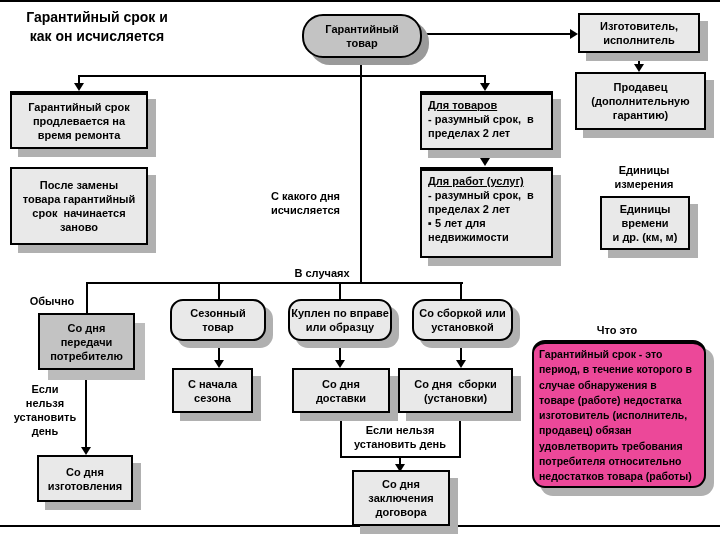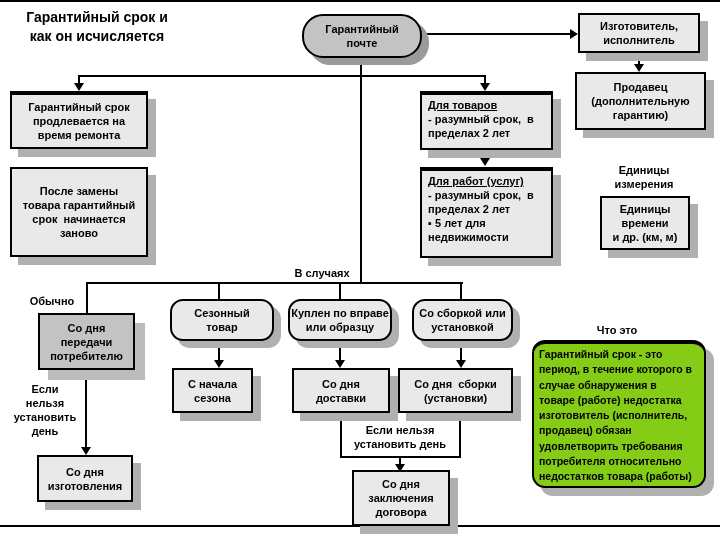--- a/index.html
+++ b/index.html
@@ -9,21 +9,21 @@
   .lbl{position:absolute;font-size:11px;line-height:14px;text-align:center;white-space:pre-wrap;}
   .box{position:absolute;box-sizing:border-box;background:#e9e9e9;border:2px solid #000;
        box-shadow:8px 8px 0 #b0b0b0;display:flex;align-items:center;justify-content:center;
        text-align:center;font-size:11px;line-height:14px;white-space:pre-wrap;}
   .thick{border-top-width:4px;}
   .dark{background:#c3c3c3;box-shadow:10px 10px 0 #bcbcbc;}
   .stadium{background:#c3c3c3;border-radius:21px;box-shadow:7px 7px 0 #9a9a9a;}
   .round{border-radius:13px;box-shadow:7px 7px 0 #b0b0b0;}
   .lbox{flex-direction:column;align-items:flex-start;justify-content:flex-start;
         text-align:left;padding:3px 2px 0 6px;}
-  .note{background:#84cc16;border-radius:13px;align-items:flex-start;justify-content:flex-start;
+  .note{background:#ec4899;border-radius:13px;align-items:flex-start;justify-content:flex-start;
         text-align:left;font-size:10.5px;line-height:15.3px;padding:3px 2px 2px 5px;}
   .u{text-decoration:underline;}
   .ln{position:absolute;background:#000;}
   .ah-d{position:absolute;width:0;height:0;border-left:5px solid transparent;
         border-right:5px solid transparent;border-top:8px solid #000;}
   .ah-r{position:absolute;width:0;height:0;border-top:5px solid transparent;
         border-bottom:5px solid transparent;border-left:8px solid #000;}
 </style>
 </head>
 <body>
@@ -67,45 +67,47 @@
 
   <div class="ln" style="left:85px;top:370px;width:2px;height:78px;"></div>
   <div class="ah-d" style="left:81px;top:447px;"></div>
 
   <div class="ln" style="left:340px;top:413px;width:2px;height:45px;"></div>
   <div class="ln" style="left:459px;top:413px;width:2px;height:45px;"></div>
   <div class="ln" style="left:340px;top:456px;width:121px;height:2px;"></div>
   <div class="ln" style="left:399px;top:456px;width:2px;height:9px;"></div>
   <div class="ah-d" style="left:395px;top:464px;"></div>
 
+  <div class="lbl" style="left:258px;top:189px;width:95px;">С какого дня
+исчисляется</div>
   <div class="lbl" style="left:290px;top:266px;width:64px;">В случаях</div>
   <div class="lbl" style="left:24px;top:294px;width:56px;">Обычно</div>
   <div class="lbl" style="left:8px;top:382px;width:74px;">Если
 нельзя
 установить
 день</div>
   <div class="lbl" style="left:340px;top:423px;width:120px;">Если нельзя
 установить день</div>
   <div class="lbl" style="left:598px;top:163px;width:92px;">Единицы
 измерения</div>
   <div class="lbl" style="left:570px;top:323px;width:94px;">Что это</div>
 
   <div class="box stadium" style="left:302px;top:14px;width:120px;height:44px;">Гарантийный
-почте</div>
+товар</div>
 
   <div class="box" style="left:578px;top:13px;width:122px;height:40px;">Изготовитель,
 исполнитель</div>
   <div class="box" style="left:575px;top:72px;width:131px;height:58px;">Продавец
 (дополнительную
 гарантию)</div>
 
   <div class="box thick" style="left:10px;top:91px;width:138px;height:58px;">Гарантийный срок
 продлевается на
 время ремонта</div>
-  <div class="box" style="left:10px;top:167px;width:138px;height:90px;">После замены
+  <div class="box" style="left:10px;top:167px;width:138px;height:78px;">После замены
 товара гарантийный
 срок  начинается
 заново</div>
 
   <div class="box thick lbox" style="left:420px;top:91px;width:133px;height:59px;">
     <span class="u">Для товаров</span>
     <span>- разумный срок,  в
 пределах 2 лет</span>
   </div>
   <div class="box thick lbox" style="left:420px;top:167px;width:133px;height:91px;">
@@ -117,21 +119,21 @@
   </div>
 
   <div class="box" style="left:600px;top:196px;width:90px;height:54px;">Единицы
 времени
 и др. (км, м)</div>
 
   <div class="box dark" style="left:38px;top:313px;width:97px;height:57px;">Со дня
 передачи
 потребителю</div>
 
-  <div class="box round" style="left:170px;top:299px;width:104px;height:42px;">Сезонный
+  <div class="box round" style="left:170px;top:299px;width:96px;height:42px;">Сезонный
 товар</div>
   <div class="box round" style="left:288px;top:299px;width:104px;height:42px;">Куплен по вправе
 или образцу</div>
   <div class="box round" style="left:412px;top:299px;width:101px;height:42px;">Со сборкой или
 установкой</div>
 
   <div class="box" style="left:172px;top:368px;width:81px;height:45px;">С начала
 сезона</div>
   <div class="box" style="left:292px;top:368px;width:98px;height:45px;">Со дня
 доставки</div>

